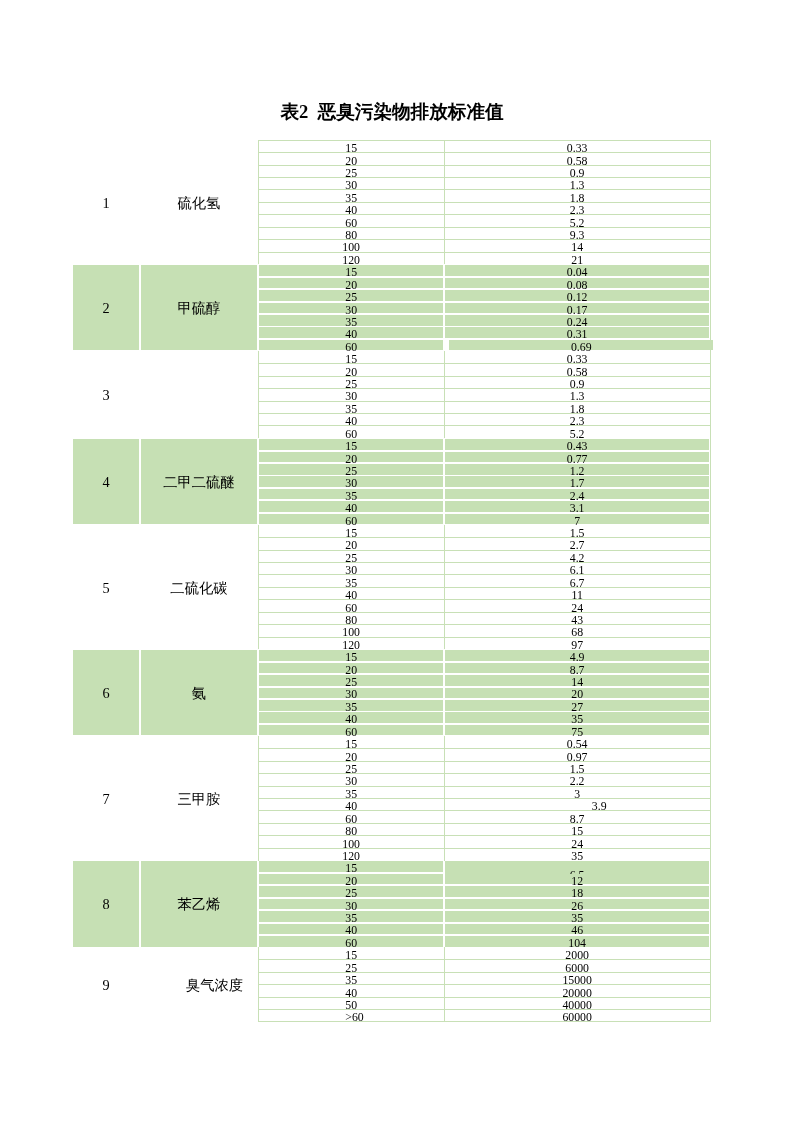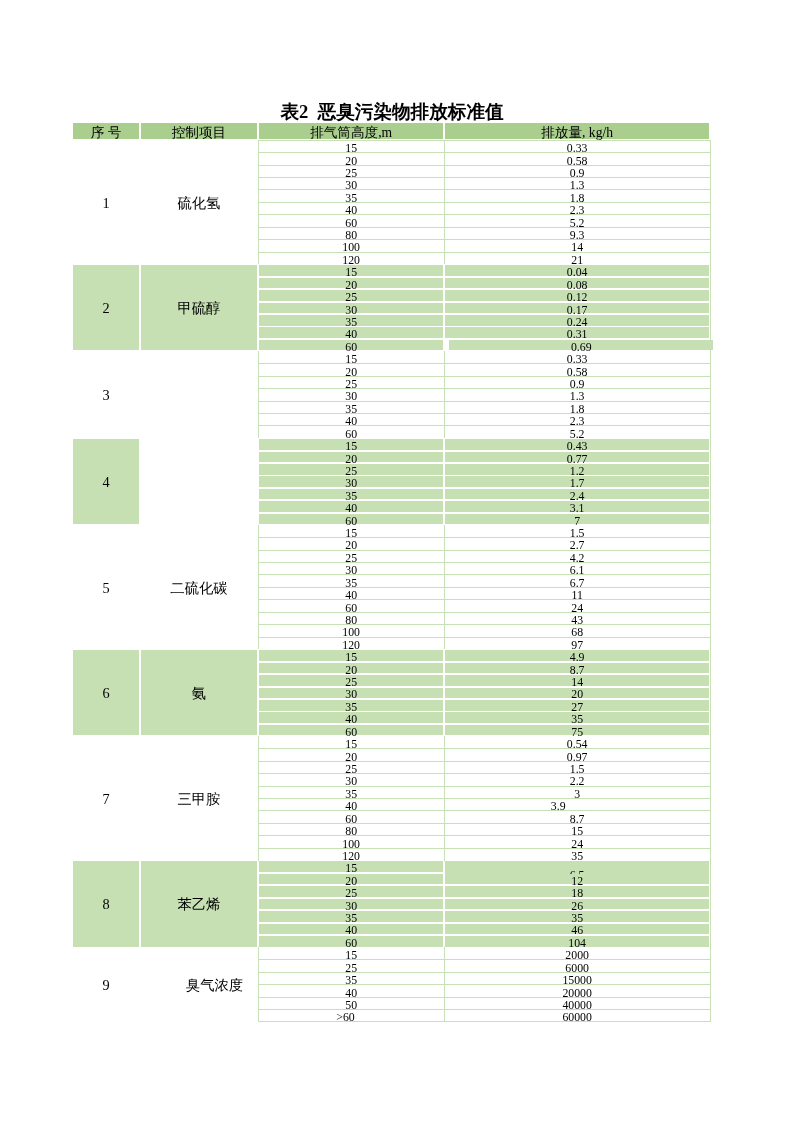--- a/index.html
+++ b/index.html
@@ -19,39 +19,34 @@
 .grpc{font-size:14.3px;padding-top:1.8px;}
 .fill{background:#C6E0B4;}
 .gl{position:absolute;background:#C8E0B6;}
 </style>
 </head>
 <body>
 
 <div class="page">
   <div class="title">表2  恶臭污染物排放标准值</div>
   <div class="tbl" id="tbl">
-      <div class="row" style="top:0.00px;height:18.60px">
-        <div class="cell hdr" style="left:0.90px;top:0.90px;width:65.80px;height:16.80px">序  号</div>
-        <div class="cell hdr" style="left:68.50px;top:0.90px;width:116.30px;height:16.80px">控制项目</div>
-        <div class="cell hdr" style="left:186.60px;top:0.90px;width:184.50px;height:16.80px">排气筒高度,m</div>
-        <div class="cell hdr" style="left:372.90px;top:0.90px;width:263.90px;height:16.80px">排放量, kg/h</div>
-      </div>
       <div class="row" style="top:18.60px;height:124.18px">
         <div class="cell grpc" style="left:0.90px;top:0.90px;width:65.80px;height:122.38px">1</div>
         <div class="cell grpc" style="left:68.50px;top:0.90px;width:116.30px;height:122.38px">硫化氢</div>
       </div>
       <div class="row" style="top:142.78px;height:86.93px">
         <div class="cell grpc fill" style="left:0.90px;top:0.90px;width:65.80px;height:85.13px">2</div>
         <div class="cell grpc fill" style="left:68.50px;top:0.90px;width:116.30px;height:85.13px">甲硫醇</div>
       </div>
       <div class="row" style="top:229.71px;height:86.93px">
         <div class="cell grpc" style="left:0.90px;top:0.90px;width:65.80px;height:85.13px">3</div>
       </div>
       <div class="row" style="top:316.64px;height:86.93px">
         <div class="cell grpc fill" style="left:0.90px;top:0.90px;width:65.80px;height:85.13px">4</div>
+        <div class="cell grpc fill" style="left:68.50px;top:0.90px;width:116.30px;height:85.13px">二甲二硫醚</div>
       </div>
       <div class="row" style="top:403.57px;height:124.18px">
         <div class="cell grpc" style="left:0.90px;top:0.90px;width:65.80px;height:122.38px">5</div>
         <div class="cell grpc" style="left:68.50px;top:0.90px;width:116.30px;height:122.38px">二硫化碳</div>
       </div>
       <div class="row" style="top:527.75px;height:86.93px">
         <div class="cell grpc fill" style="left:0.90px;top:0.90px;width:65.80px;height:85.13px">6</div>
         <div class="cell grpc fill" style="left:68.50px;top:0.90px;width:116.30px;height:85.13px">氨</div>
       </div>
       <div class="row" style="top:614.68px;height:124.18px">
@@ -273,21 +268,21 @@
       <div class="row" style="top:651.93px;height:12.42px">
         <div class="cell " style="left:186.60px;top:0.90px;width:184.50px;height:10.62px">30</div>
         <div class="cell " style="left:372.90px;top:0.90px;width:263.90px;height:10.62px">2.2</div>
       </div>
       <div class="row" style="top:664.35px;height:12.42px">
         <div class="cell " style="left:186.60px;top:0.90px;width:184.50px;height:10.62px">35</div>
         <div class="cell " style="left:372.90px;top:0.90px;width:263.90px;height:10.62px">3</div>
       </div>
       <div class="row" style="top:676.77px;height:12.42px">
         <div class="cell " style="left:186.60px;top:0.90px;width:184.50px;height:10.62px">40</div>
-        <div class="cell " style="left:354px;top:0.90px;width:263.90px;height:10.62px">3.9</div>
+        <div class="cell " style="left:395px;top:0.90px;width:263.90px;height:10.62px">3.9</div>
       </div>
       <div class="row" style="top:689.19px;height:12.42px">
         <div class="cell " style="left:186.60px;top:0.90px;width:184.50px;height:10.62px">60</div>
         <div class="cell " style="left:372.90px;top:0.90px;width:263.90px;height:10.62px">8.7</div>
       </div>
       <div class="row" style="top:701.61px;height:12.42px">
         <div class="cell " style="left:186.60px;top:0.90px;width:184.50px;height:10.62px">80</div>
         <div class="cell " style="left:372.90px;top:0.90px;width:263.90px;height:10.62px">15</div>
       </div>
       <div class="row" style="top:714.02px;height:12.42px">
@@ -340,21 +335,21 @@
       </div>
       <div class="row" style="top:863.04px;height:12.42px">
         <div class="cell " style="left:186.60px;top:0.90px;width:184.50px;height:10.62px">40</div>
         <div class="cell " style="left:372.90px;top:0.90px;width:263.90px;height:10.62px">20000</div>
       </div>
       <div class="row" style="top:875.46px;height:12.42px">
         <div class="cell " style="left:186.60px;top:0.90px;width:184.50px;height:10.62px">50</div>
         <div class="cell " style="left:372.90px;top:0.90px;width:263.90px;height:10.62px">40000</div>
       </div>
       <div class="row" style="top:887.88px;height:12.42px">
-        <div class="cell " style="left:181px;top:0.90px;width:184.50px;height:10.62px">&gt;60</div>
+        <div class="cell " style="left:190px;top:0.90px;width:184.50px;height:10.62px">&gt;60</div>
         <div class="cell " style="left:372.90px;top:0.90px;width:263.90px;height:10.62px">60000</div>
       </div>
       <div class="gl" style="left:185.70px;top:18.30px;width:452.00px;height:1px"></div>
       <div class="gl" style="left:185.70px;top:899.30px;width:452.00px;height:1px"></div>
       <div class="gl" style="left:185.70px;top:30.30px;width:452.00px;height:1px"></div>
       <div class="gl" style="left:185.70px;top:43.30px;width:452.00px;height:1px"></div>
       <div class="gl" style="left:185.70px;top:55.30px;width:452.00px;height:1px"></div>
       <div class="gl" style="left:185.70px;top:67.30px;width:452.00px;height:1px"></div>
       <div class="gl" style="left:185.70px;top:80.30px;width:452.00px;height:1px"></div>
       <div class="gl" style="left:185.70px;top:92.30px;width:452.00px;height:1px"></div>

